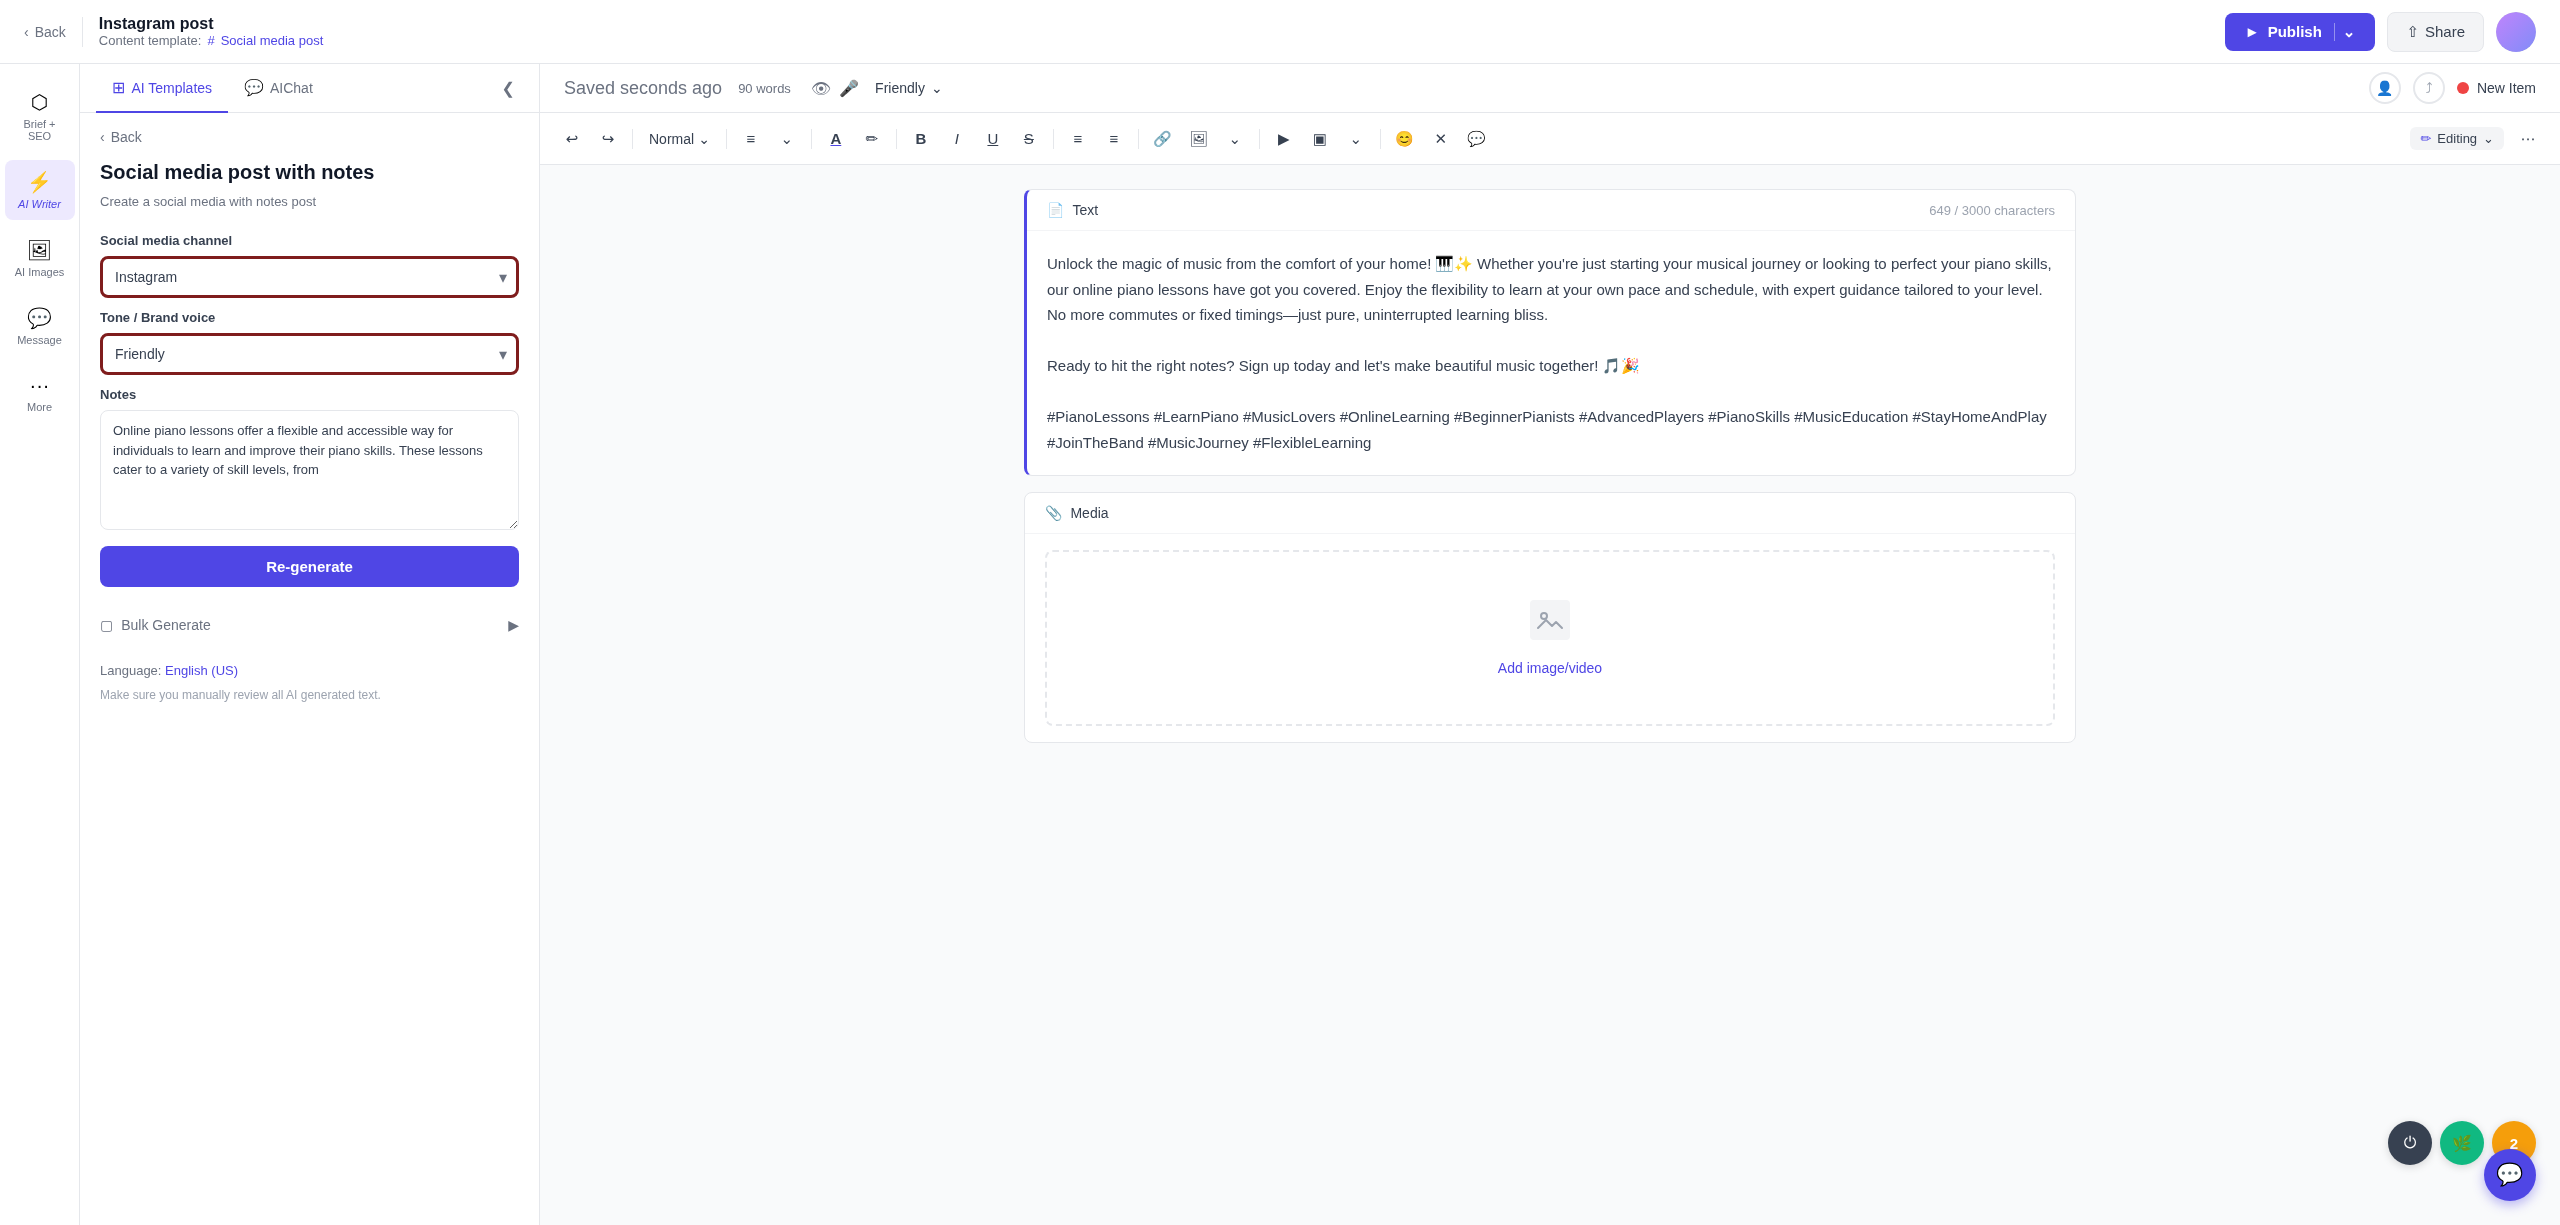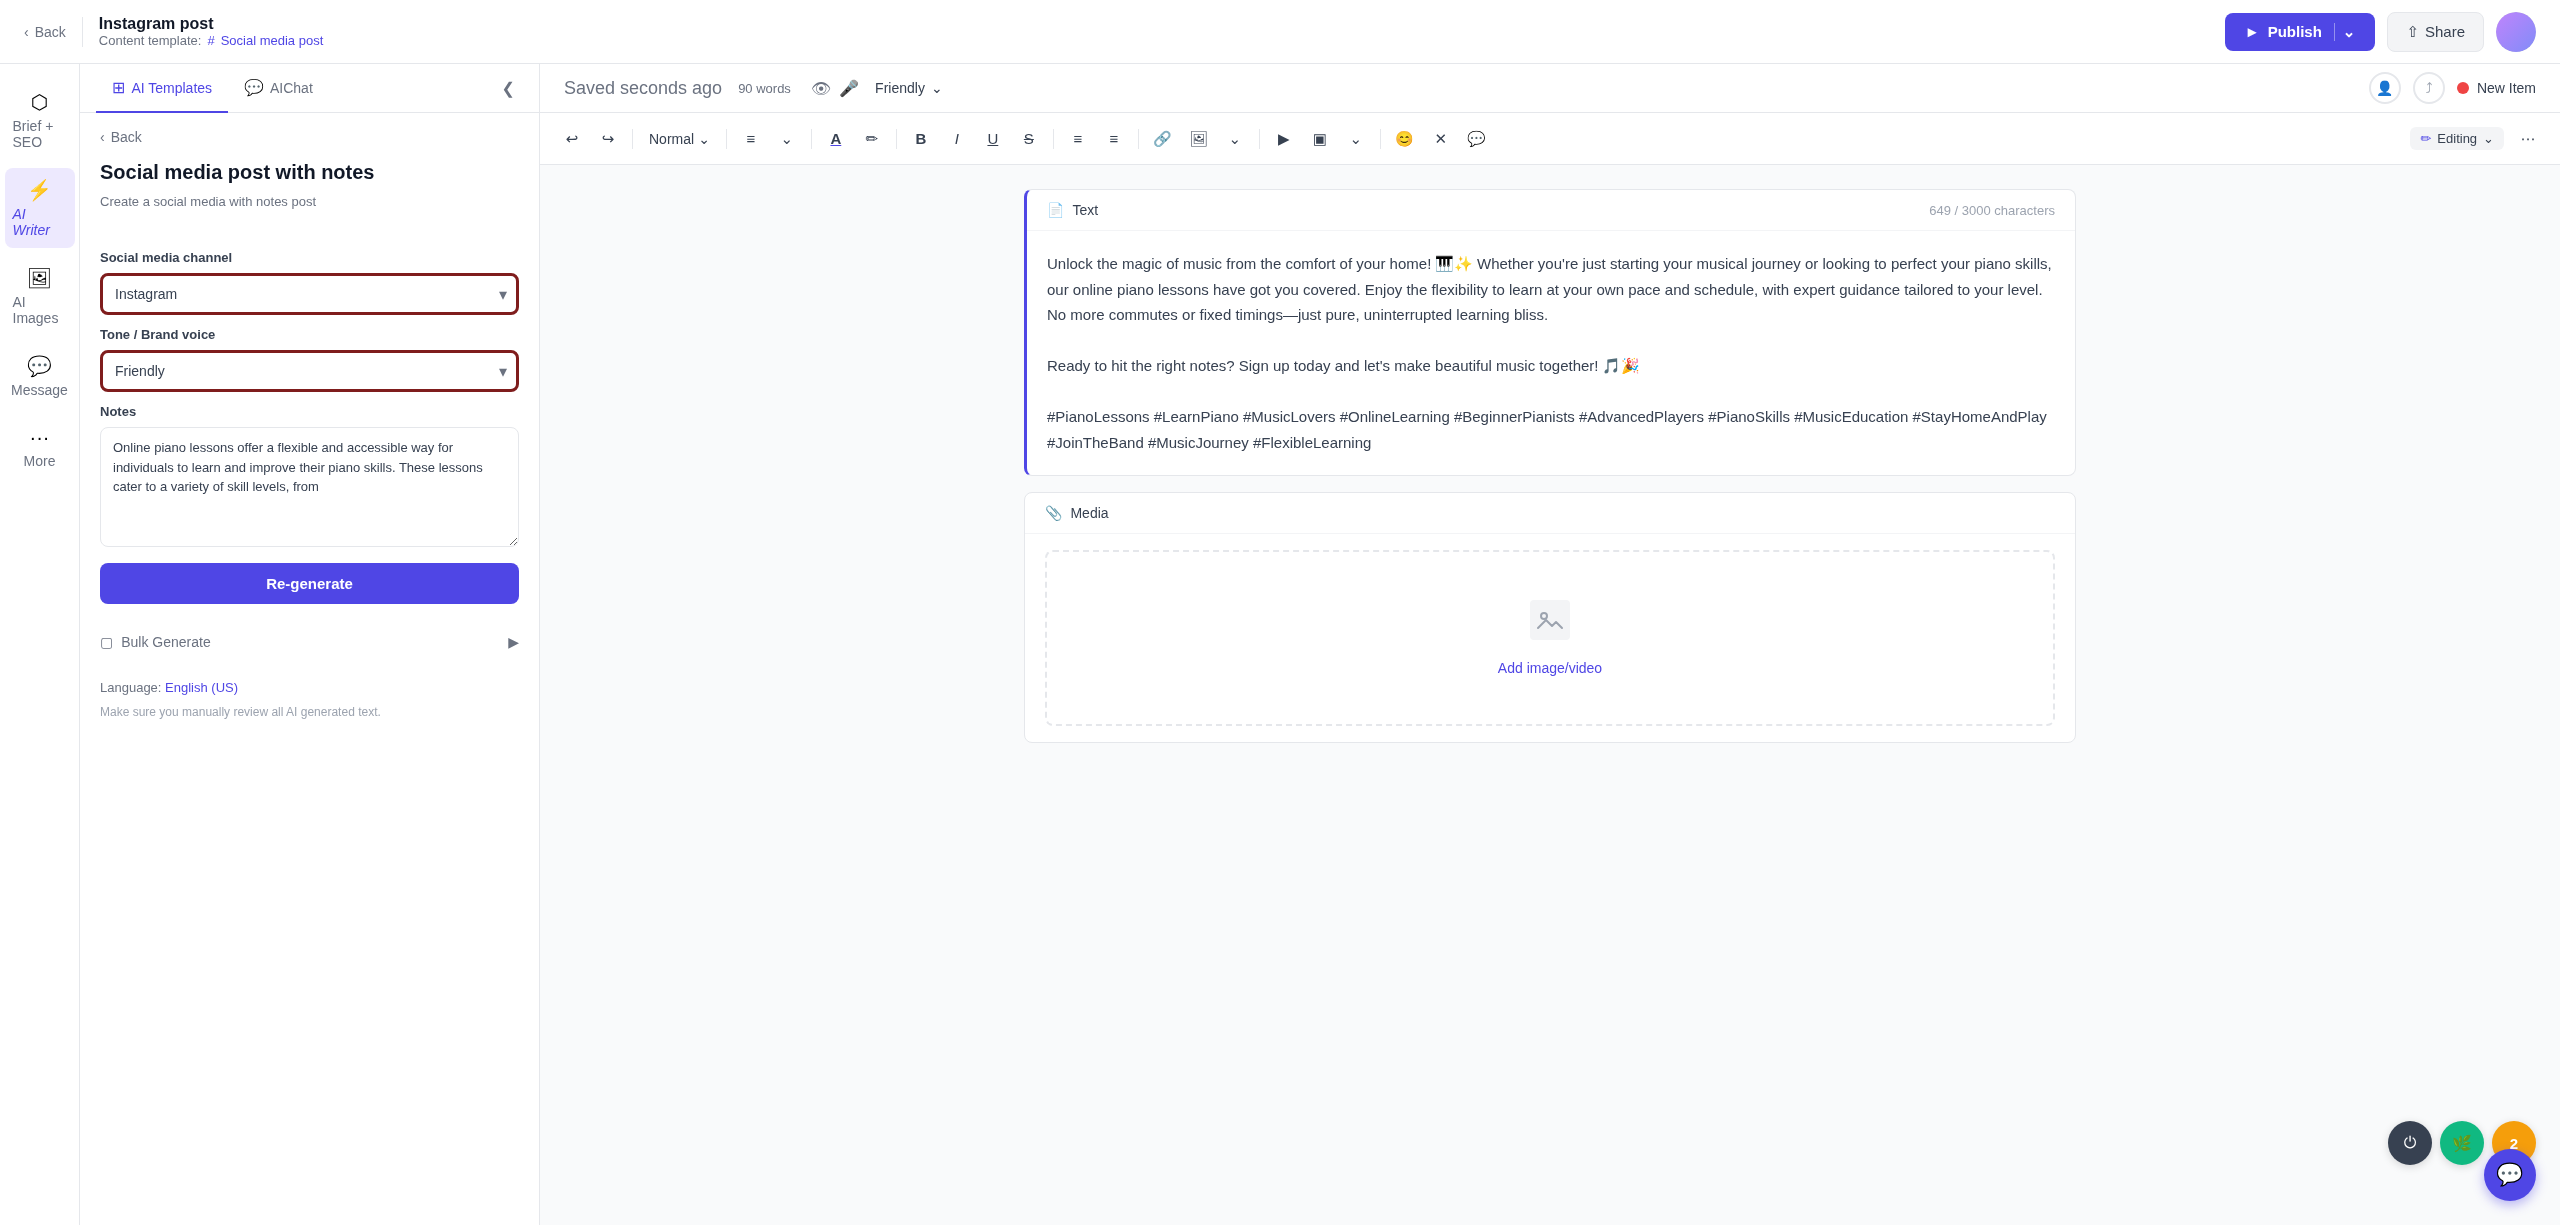--- a/index.html
+++ b/index.html
@@ -38,21 +38,21 @@
     .sidebar-icons {
       width: 80px; background: #fff; border-right: 1px solid #e5e7eb;
       display: flex; flex-direction: column; align-items: center; padding: 16px 0; gap: 8px;
     }
     .sidebar-icon-item {
       display: flex; flex-direction: column; align-items: center; gap: 4px;
       padding: 10px 8px; border-radius: 8px; cursor: pointer; width: 70px;
     }
     .sidebar-icon-item.active { background: #ede9fe; }
     .sidebar-icon-item .icon-glyph { font-size: 20px; }
-    .sidebar-icon-item .icon-label { font-size: 14px; color: #6b7280; text-align: left; }
+    .sidebar-icon-item .icon-label { font-size: 11px; color: #6b7280; text-align: center; }
     .sidebar-icon-item.active .icon-label { color: #4f46e5; font-style: italic; }
 
     
     .left-panel {
       width: 460px; background: #fff; border-right: 1px solid #e5e7eb;
       display: flex; flex-direction: column; overflow-y: auto;
     }
     .panel-tabs {
       display: flex; border-bottom: 1px solid #e5e7eb; padding: 0 16px;
     }
@@ -65,21 +65,21 @@
     .panel-tab-icon { font-size: 16px; }
     .panel-collapse-btn {
       margin-left: auto; display: flex; align-items: center; justify-content: center;
       cursor: pointer; color: #6b7280; padding: 0 8px;
     }
 
     .panel-content { padding: 16px 20px; flex: 1; }
     .back-link { display: flex; align-items: center; gap: 6px; color: #6b7280; font-size: 14px; cursor: pointer; margin-bottom: 16px; }
 
     .template-title { font-size: 20px; font-weight: 700; color: #111827; margin-bottom: 10px; }
-    .template-desc { font-size: 13px; color: #6b7280; margin-bottom: 41px; }
+    .template-desc { font-size: 13px; color: #6b7280; margin-bottom: 24px; }
 
     .form-label { font-size: 13px; font-weight: 600; color: #374151; margin-bottom: 8px; display: block; }
     .form-group { margin-bottom: 12px; }
 
     .select-wrapper { position: relative; }
     .select-wrapper select {
       width: 100%; padding: 10px 36px 10px 12px; border: 3px solid #7f1d1d;
       border-radius: 8px; font-size: 14px; color: #374151; background: #fff;
       appearance: none; cursor: pointer;
     }

